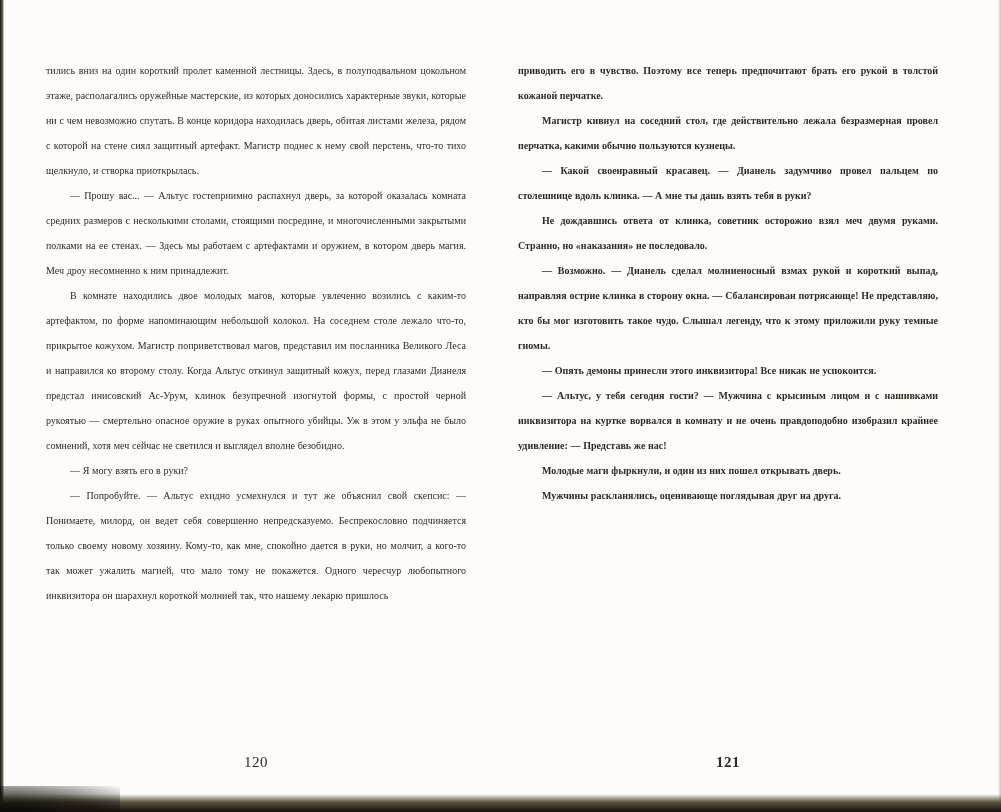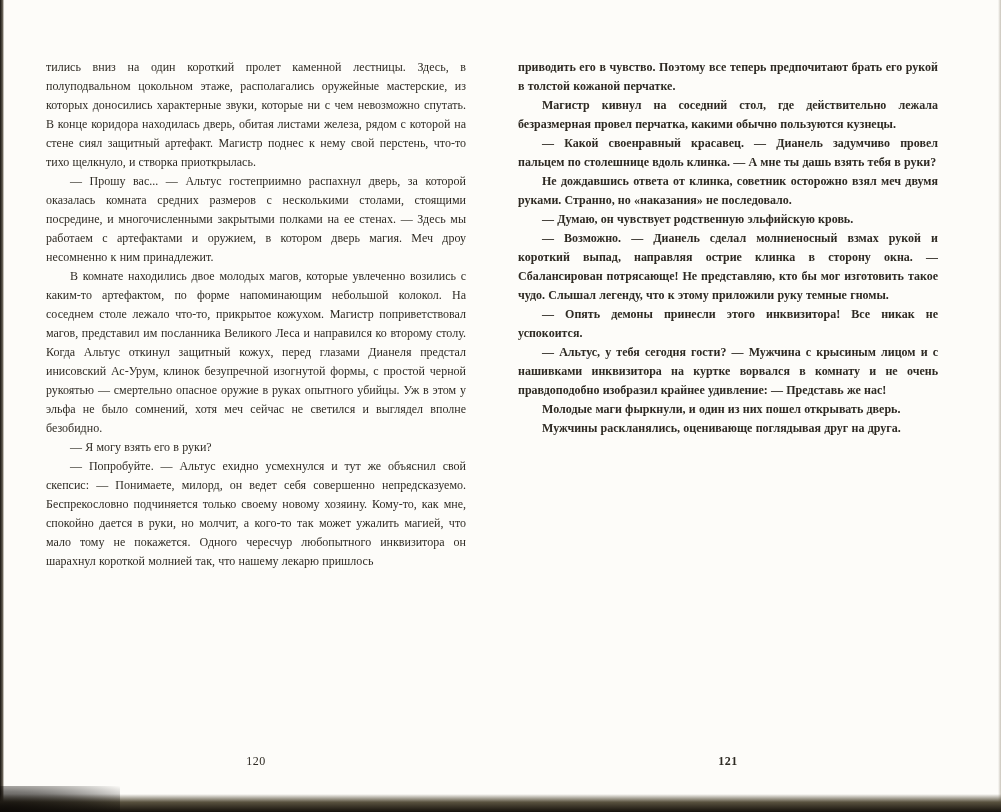--- a/index.html
+++ b/index.html
@@ -12,35 +12,35 @@
     color: var(--ink, #2e2a23);
   }
   .spread { position: absolute; inset: 0; }
   .page { position: absolute; top: 58px; width: 420px; height: 716px; }
   .page.left  { left: 46px; }
   .page.right { left: 518px; font-weight: bold; }
   .page-text {
     height: 694px;
     overflow: hidden;
     text-align: justify;
-    font-size: 12px;
-    line-height: 19px;
+    font-size: 10px;
+    line-height: 25px;
     hyphens: auto;
     -webkit-hyphens: auto;
     word-spacing: 0.02em;
   }
   .page-text p { text-indent: 24px; }
   .page-text p.continuation { text-indent: 0; }
   .page-number {
     position: absolute;
     top: 696px;
     left: 0;
     width: 100%;
     text-align: center;
-    font-size: 12px;
+    font-size: 15px;
     letter-spacing: 0.5px;
   }
   
   .edge-left {
     position: absolute; left: 0; top: 0;
     width: 4px; height: 100%;
     background: linear-gradient(to right, #17140f, #6e675c 70%, rgba(110,103,92,0));
   }
   .edge-right {
     position: absolute; right: 0; top: 0;
@@ -73,21 +73,20 @@
       </div>
     <div class="page-number">120</div>
   </section>
 
   <section class="page right">
     <div class="page-text">
         <p class="continuation">приводить его в чувство. Поэтому все теперь предпочитают брать его рукой в толстой кожаной перчатке.</p>
         <p>Магистр кивнул на соседний стол, где действительно лежала безразмерная провел перчатка, какими обычно пользуются кузнецы.</p>
         <p>— Какой своенравный красавец. — Дианель задумчиво провел пальцем по столешнице вдоль клинка. — А мне ты дашь взять тебя в руки?</p>
         <p>Не дождавшись ответа от клинка, советник осторожно взял меч двумя руками. Странно, но «наказания» не последовало.</p>
-        <p>— Думаю, он чувствует родственную эльфийскую кровь.</p>
         <p>— Возможно. — Дианель сделал молниеносный взмах рукой и короткий выпад, направляя острие клинка в сторону окна. — Сбалансирован потрясающе! Не представляю, кто бы мог изготовить такое чудо. Слышал легенду, что к этому приложили руку темные гномы.</p>
         <p>— Опять демоны принесли этого инквизитора! Все никак не успокоится.</p>
         <p>— Альтус, у тебя сегодня гости? — Мужчина с крысиным лицом и с нашивками инквизитора на куртке ворвался в комнату и не очень правдоподобно изобразил крайнее удивление: — Представь же нас!</p>
         <p>Молодые маги фыркнули, и один из них пошел открывать дверь.</p>
         <p>Мужчины раскланялись, оценивающе поглядывая друг на друга.</p>
       </div>
     <div class="page-number">121</div>
   </section>
 
   <div class="edge-left"></div>

